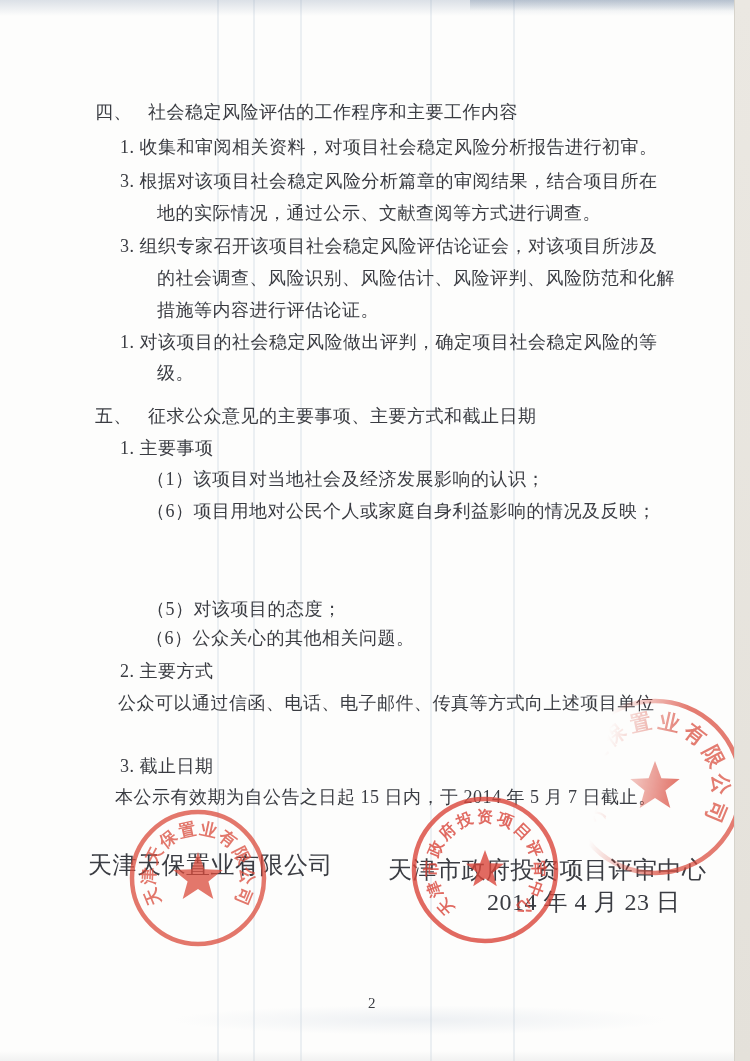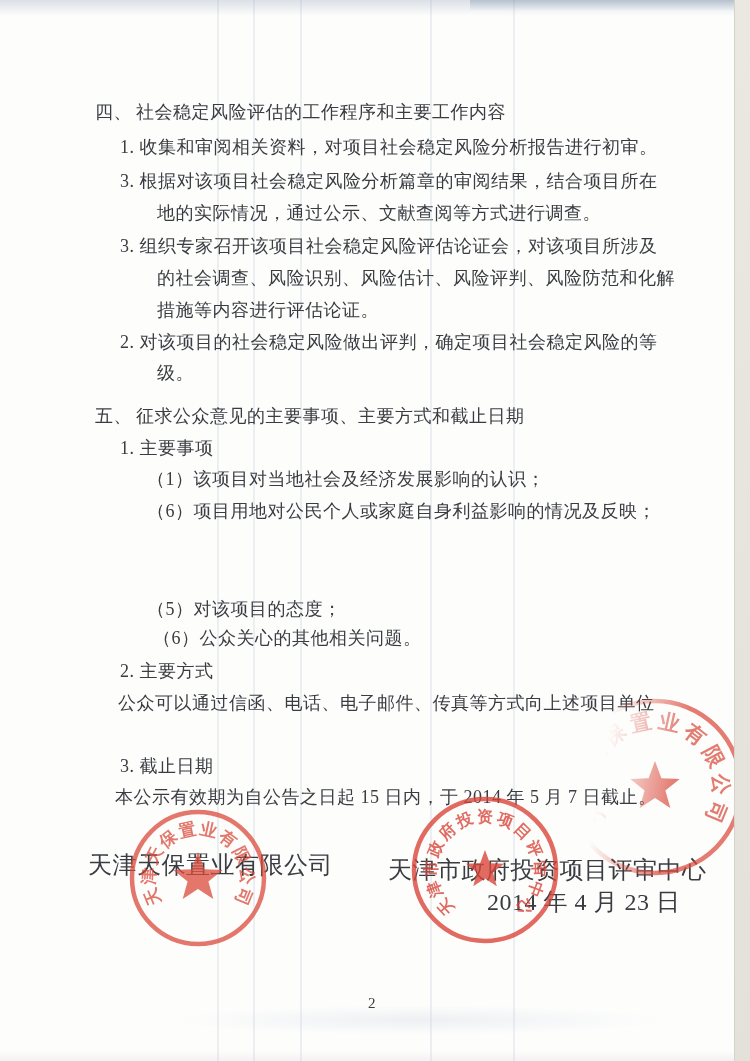--- a/index.html
+++ b/index.html
@@ -4,21 +4,21 @@
 <style>
   html,body{margin:0;padding:0;background:#e9e6e0;}
   .scan{
     position:relative;width:750px;height:1061px;overflow:hidden;
     background:#fdfdfc;
     font-family:"Liberation Serif","DejaVu Serif",serif;
     color:#3a3c42;
   }
   .line{position:absolute;font-size:18px;line-height:23px;white-space:nowrap;letter-spacing:.5px;z-index:10;}
   .heading-line{display:flex;}
-  .heading-line .heading-text{margin-left:4px;}
+  .heading-line .heading-text{margin-left:16px;}
   .sig{position:absolute;font-size:24px;white-space:nowrap;letter-spacing:.5px;z-index:10;}
   .pagenum{position:absolute;left:368px;top:995px;font-size:15px;z-index:10;}
   
   .top-band{position:absolute;left:0;top:0;width:750px;height:16px;z-index:4;
     background:linear-gradient(to bottom,rgba(148,164,186,.32),rgba(148,164,186,0));}
   .top-band-dark{position:absolute;left:470px;top:0;width:280px;height:11px;z-index:5;
     background:linear-gradient(to bottom,rgba(122,142,168,.38),rgba(122,142,168,0));}
   .streak{position:absolute;top:0;height:100%;width:2px;background:rgba(187,199,214,.26);z-index:3;}
   .blotch{position:absolute;left:170px;top:1005px;width:500px;height:30px;z-index:3;
     background:radial-gradient(ellipse at center,rgba(196,206,219,.28),rgba(196,206,219,0) 70%);}
@@ -49,32 +49,32 @@
   <div class="line heading-line" style="left:95px;top:101px">
     <span>四、</span>
     <span class="heading-text">社会稳定风险评估的工作程序和主要工作内容</span>
   </div>
   <div class="line" style="left:120px;top:136px">1. 收集和审阅相关资料，对项目社会稳定风险分析报告进行初审。</div>
   <div class="line" style="left:120px;top:170px">3. 根据对该项目社会稳定风险分析篇章的审阅结果，结合项目所在</div>
   <div class="line" style="left:157px;top:202px">地的实际情况，通过公示、文献查阅等方式进行调查。</div>
   <div class="line" style="left:120px;top:235px">3. 组织专家召开该项目社会稳定风险评估论证会，对该项目所涉及</div>
   <div class="line" style="left:157px;top:267px">的社会调查、风险识别、风险估计、风险评判、风险防范和化解</div>
   <div class="line" style="left:157px;top:299px">措施等内容进行评估论证。</div>
-  <div class="line" style="left:120px;top:331px">2. 对该项目的社会稳定风险做出评判，确定项目社会稳定风险的等</div>
+  <div class="line" style="left:120px;top:331px">1. 对该项目的社会稳定风险做出评判，确定项目社会稳定风险的等</div>
   <div class="line" style="left:157px;top:362px">级。</div>
 
   <div class="line heading-line" style="left:95px;top:405px">
     <span>五、</span>
     <span class="heading-text">征求公众意见的主要事项、主要方式和截止日期</span>
   </div>
   <div class="line" style="left:120px;top:437px">1. 主要事项</div>
   <div class="line" style="left:147px;top:468px">（1）该项目对当地社会及经济发展影响的认识；</div>
   <div class="line" style="left:147px;top:500px">（6）项目用地对公民个人或家庭自身利益影响的情况及反映；</div>
   <div class="line" style="left:147px;top:598px">（5）对该项目的态度；</div>
-  <div class="line" style="left:153px;top:627px">（6）公众关心的其他相关问题。</div>
+  <div class="line" style="left:146px;top:627px">（6）公众关心的其他相关问题。</div>
   <div class="line" style="left:120px;top:660px">2. 主要方式</div>
   <div class="line" style="left:118px;top:692px">公众可以通过信函、电话、电子邮件、传真等方式向上述项目单位</div>
   <div class="line" style="left:120px;top:755px">3. 截止日期</div>
   <div class="line" style="left:115px;top:786px">本公示有效期为自公告之日起 15 日内，于 2014 年 5 月 7 日截止。</div>
 
   <div class="sig" style="left:88px;top:849px">天津天保置业有限公司</div>
   <div class="sig" style="left:388px;top:854px">天津市政府投资项目评审中心</div>
   <div class="sig" style="left:487px;top:886px">2014 年 4 月 23 日</div>
 
   <div class="pagenum">2</div>

